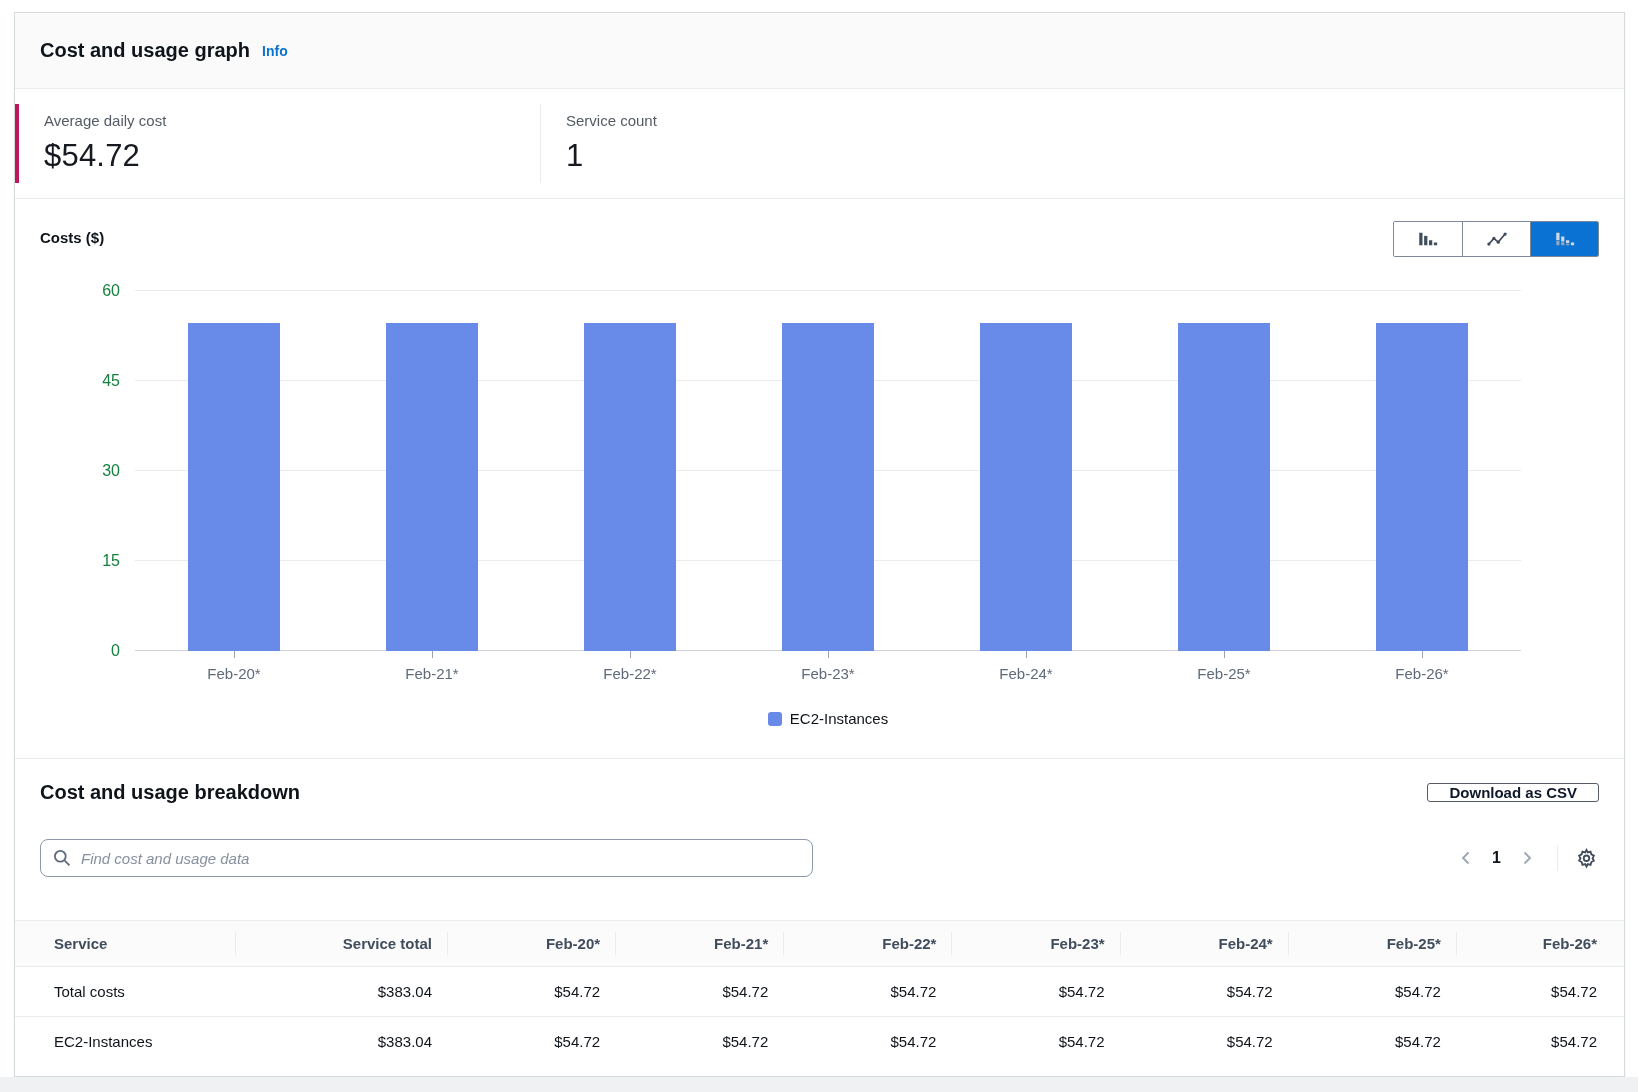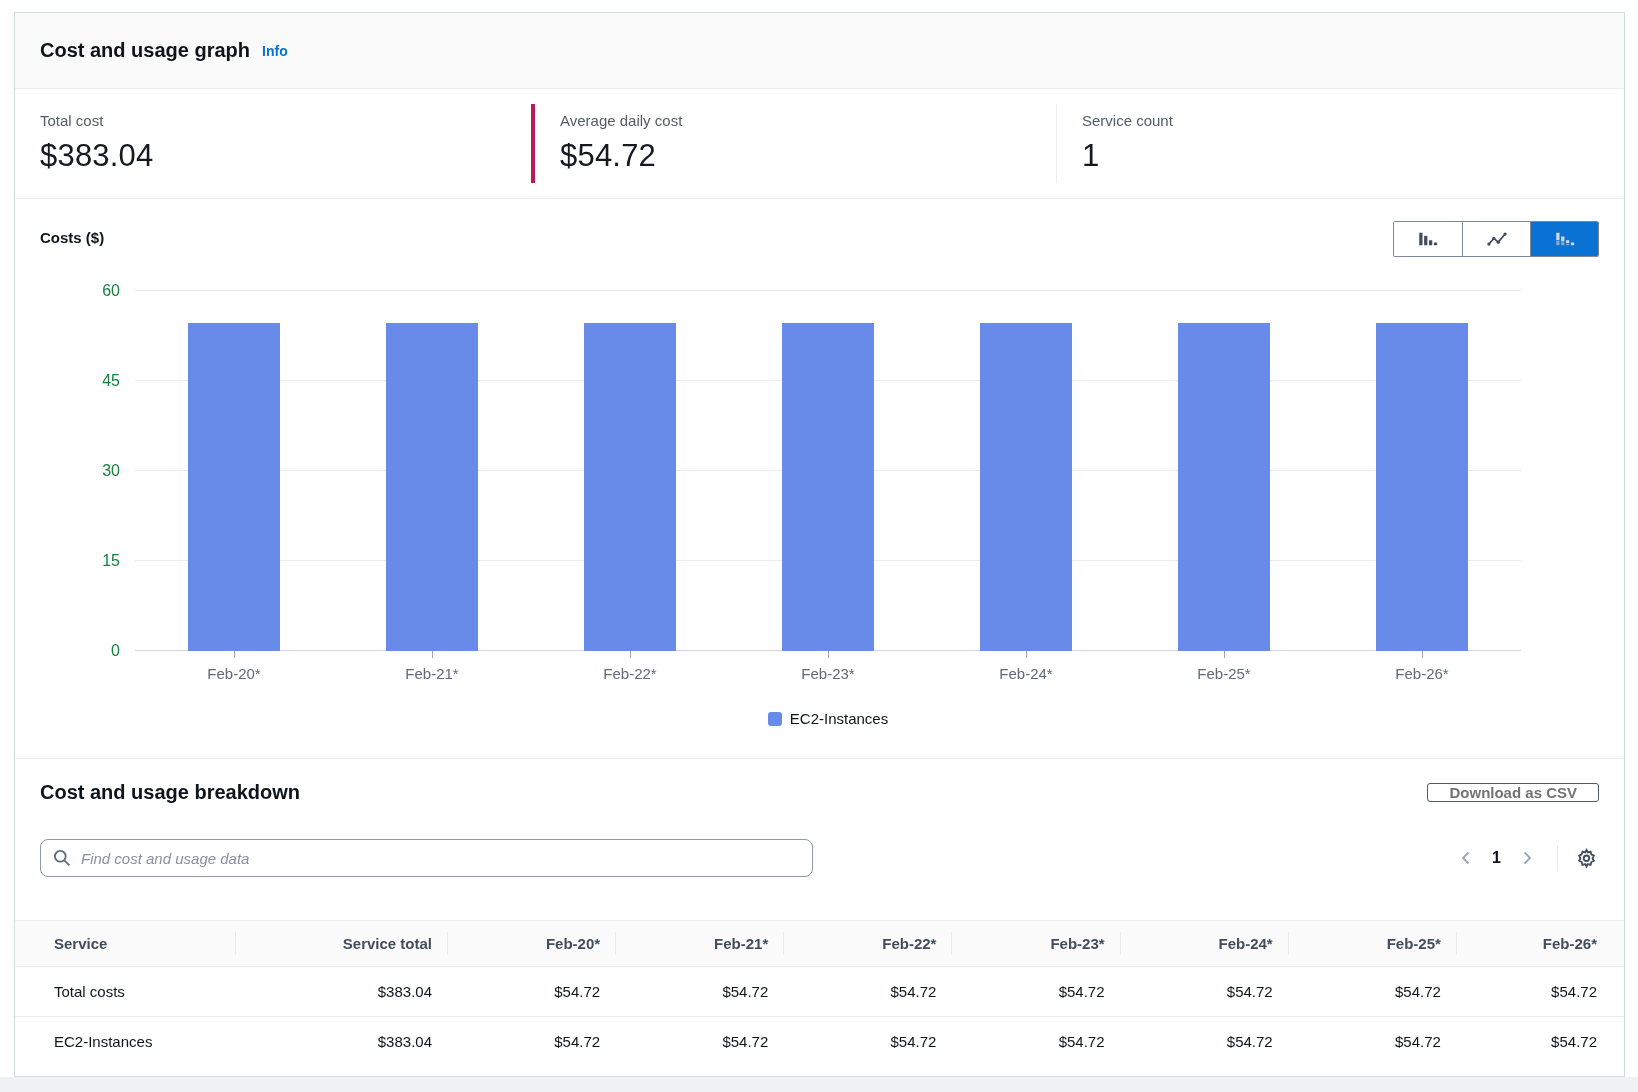--- a/index.html
+++ b/index.html
@@ -76,21 +76,21 @@
   .legend { margin: 28px 78px 0 95px; display: flex; justify-content: center; align-items: center; gap: 8px; }
   .legend-swatch { width: 14px; height: 14px; border-radius: 3px; background: #688ae8; }
   .legend-label { font-size: 15px; color: #0f141a; }
 
   
   .breakdown { flex: 1; display: flex; flex-direction: column; padding-top: 22px; gap: 16px; }
   .bd-head { display: flex; justify-content: space-between; align-items: center; padding: 0 25px; }
   .bd-title { font-size: 20px; font-weight: 700; color: #0f141a; }
   .download-btn {
     background: #fff; border: 1px solid #545b64; border-radius: 3px;
-    color: #737373; font-weight: 700; font-size: 15px;
+    color: #0f172a; font-weight: 700; font-size: 15px;
     font-family: "Liberation Sans", sans-serif;
     padding: 0 21px; cursor: pointer;
   }
   .bd-tools { display: flex; justify-content: space-between; align-items: center; padding: 0 25px; margin-top: 19px; }
   .search-box { position: relative; width: 773px; }
   .search-box input {
     width: 100%; height: 38px;
     border: 1px solid #8d99a8; border-radius: 8px;
     padding: 0 12px 0 40px; font-size: 15px;
     font-family: "Liberation Sans", sans-serif; color: #0f141a;
@@ -126,24 +126,20 @@
 <body>
 
 <div class="card">
 
   <div class="card-header">
     <span class="card-title">Cost and usage graph</span>
     <span class="info-link">Info</span>
   </div>
 
   <div class="stats">
-    <div class="stat stat-total">
-      <div class="stat-label">Total cost</div>
-      <div class="stat-value">$383.04</div>
-    </div>
     <div class="stat stat-avg">
       <div class="stat-label">Average daily cost</div>
       <div class="stat-value">$54.72</div>
     </div>
     <div class="stat stat-count">
       <div class="stat-label">Service count</div>
       <div class="stat-value">1</div>
     </div>
   </div>
 

